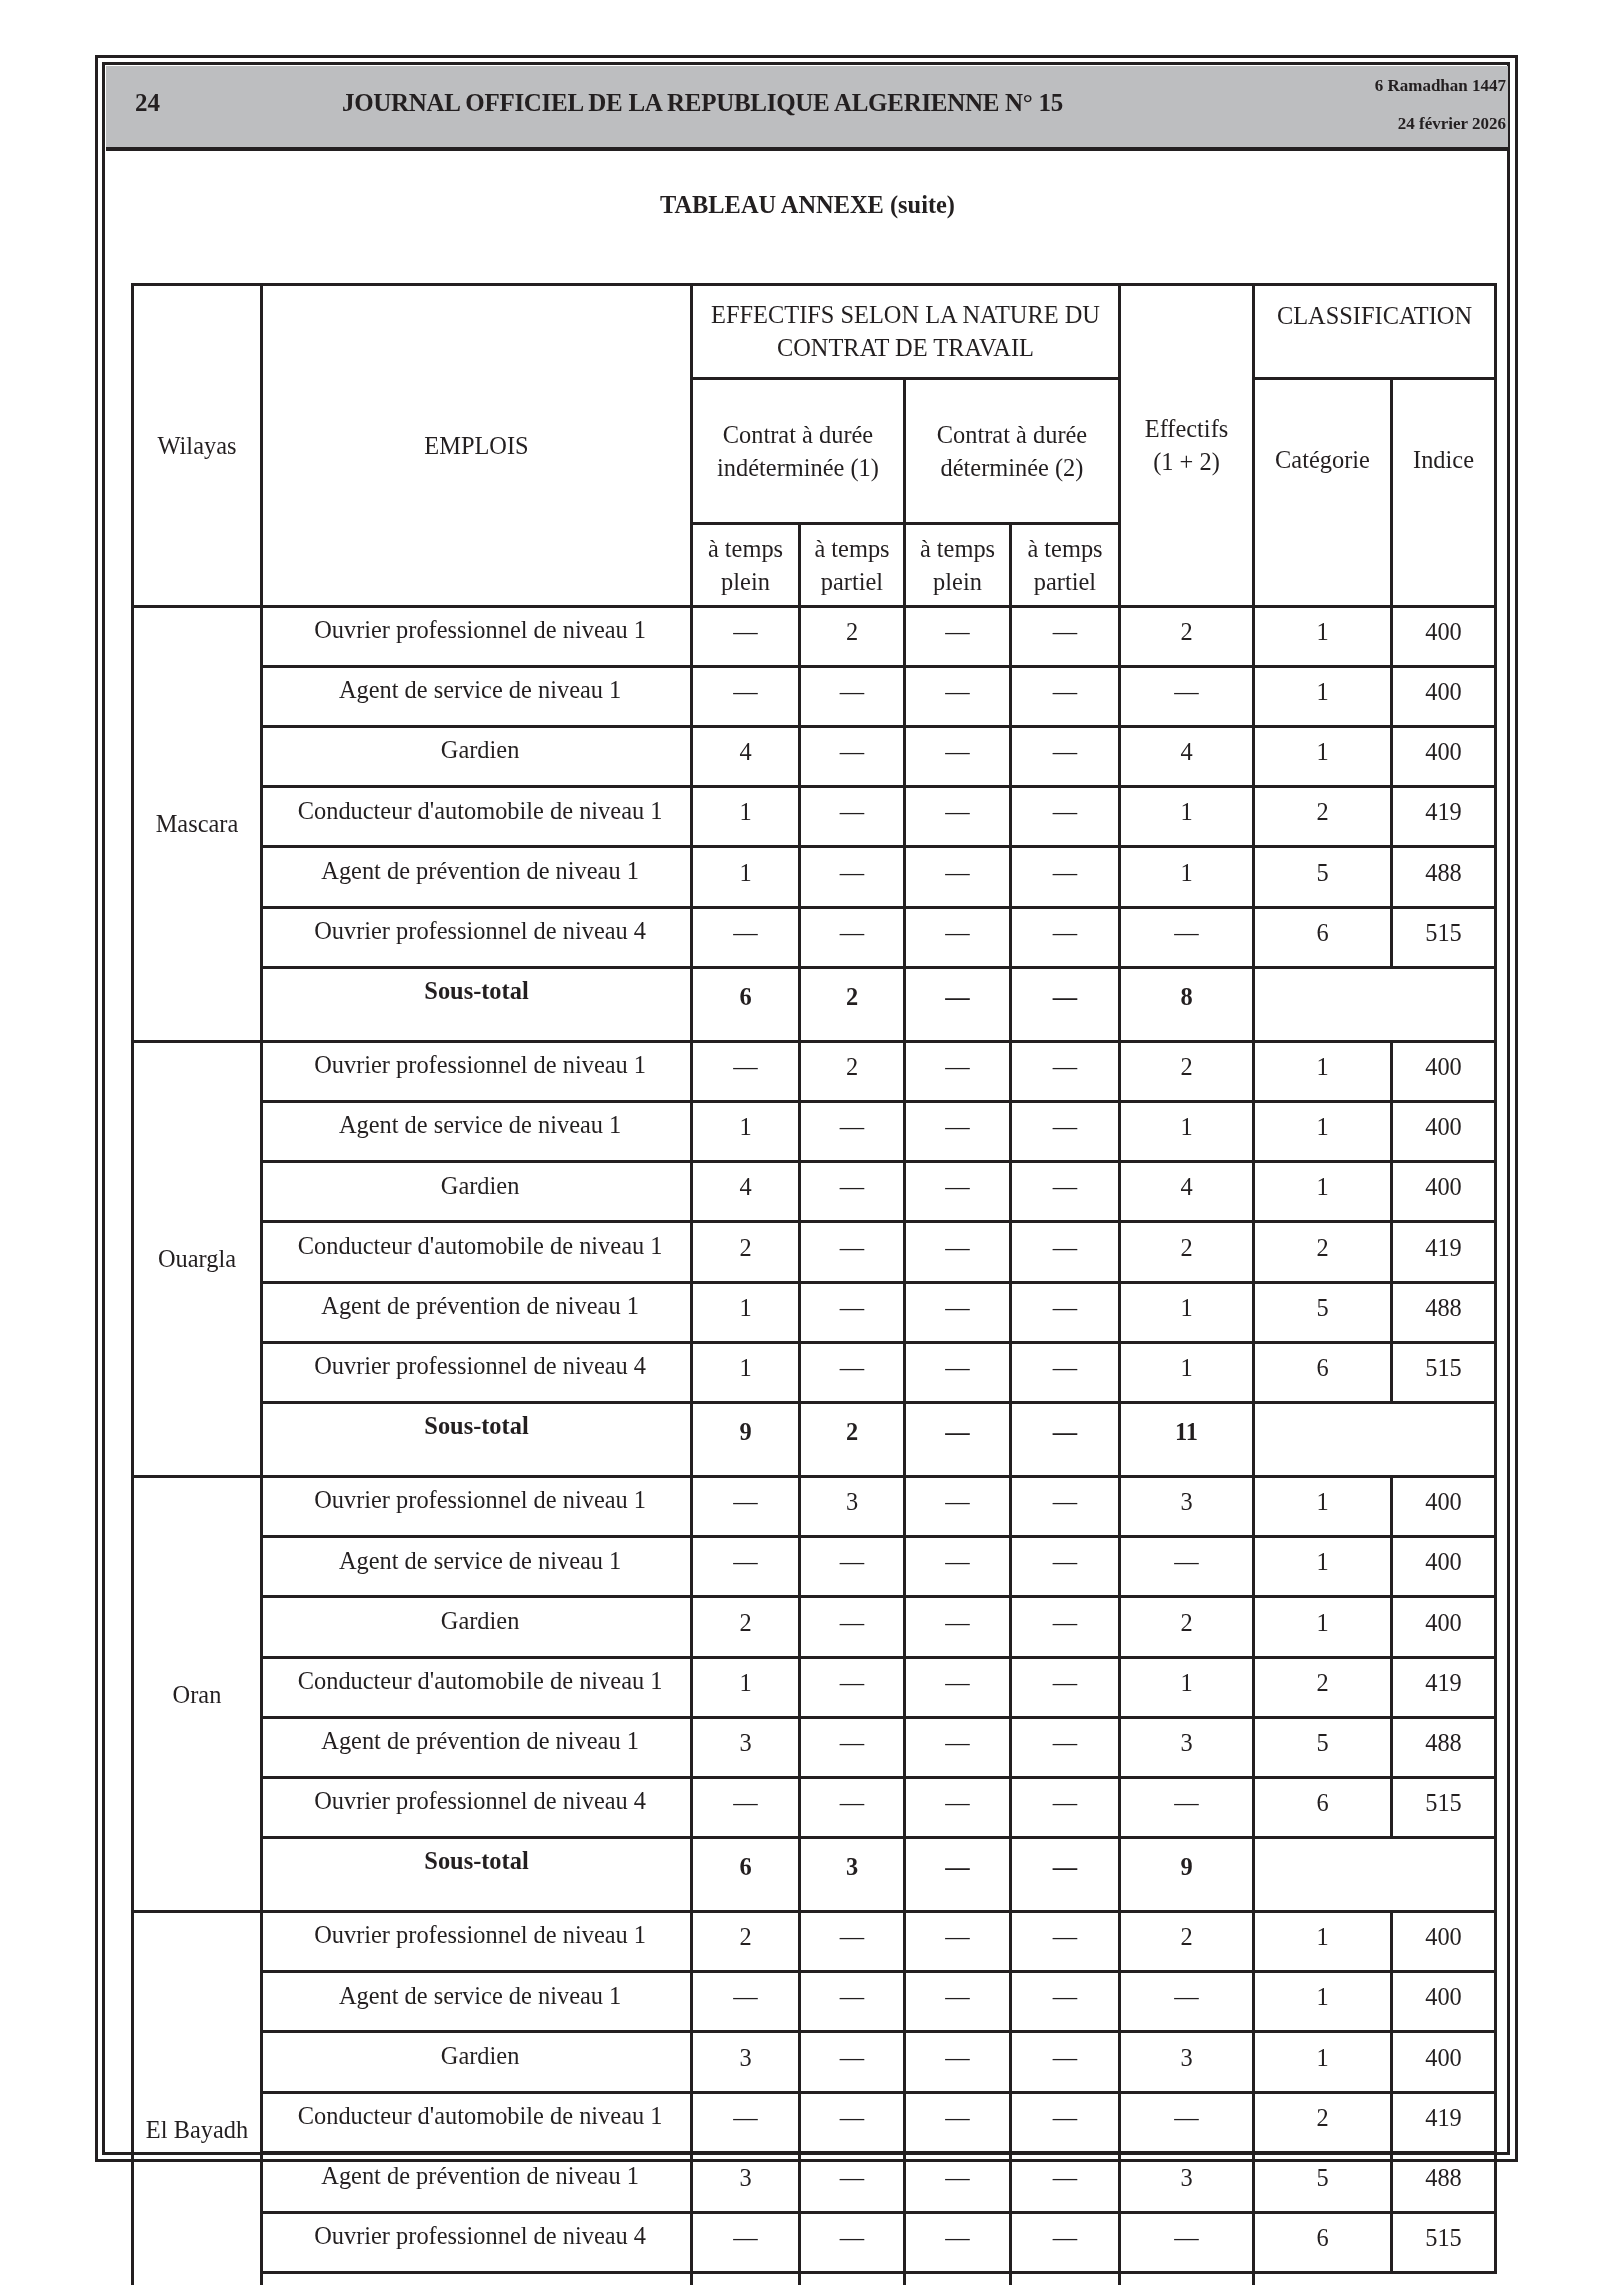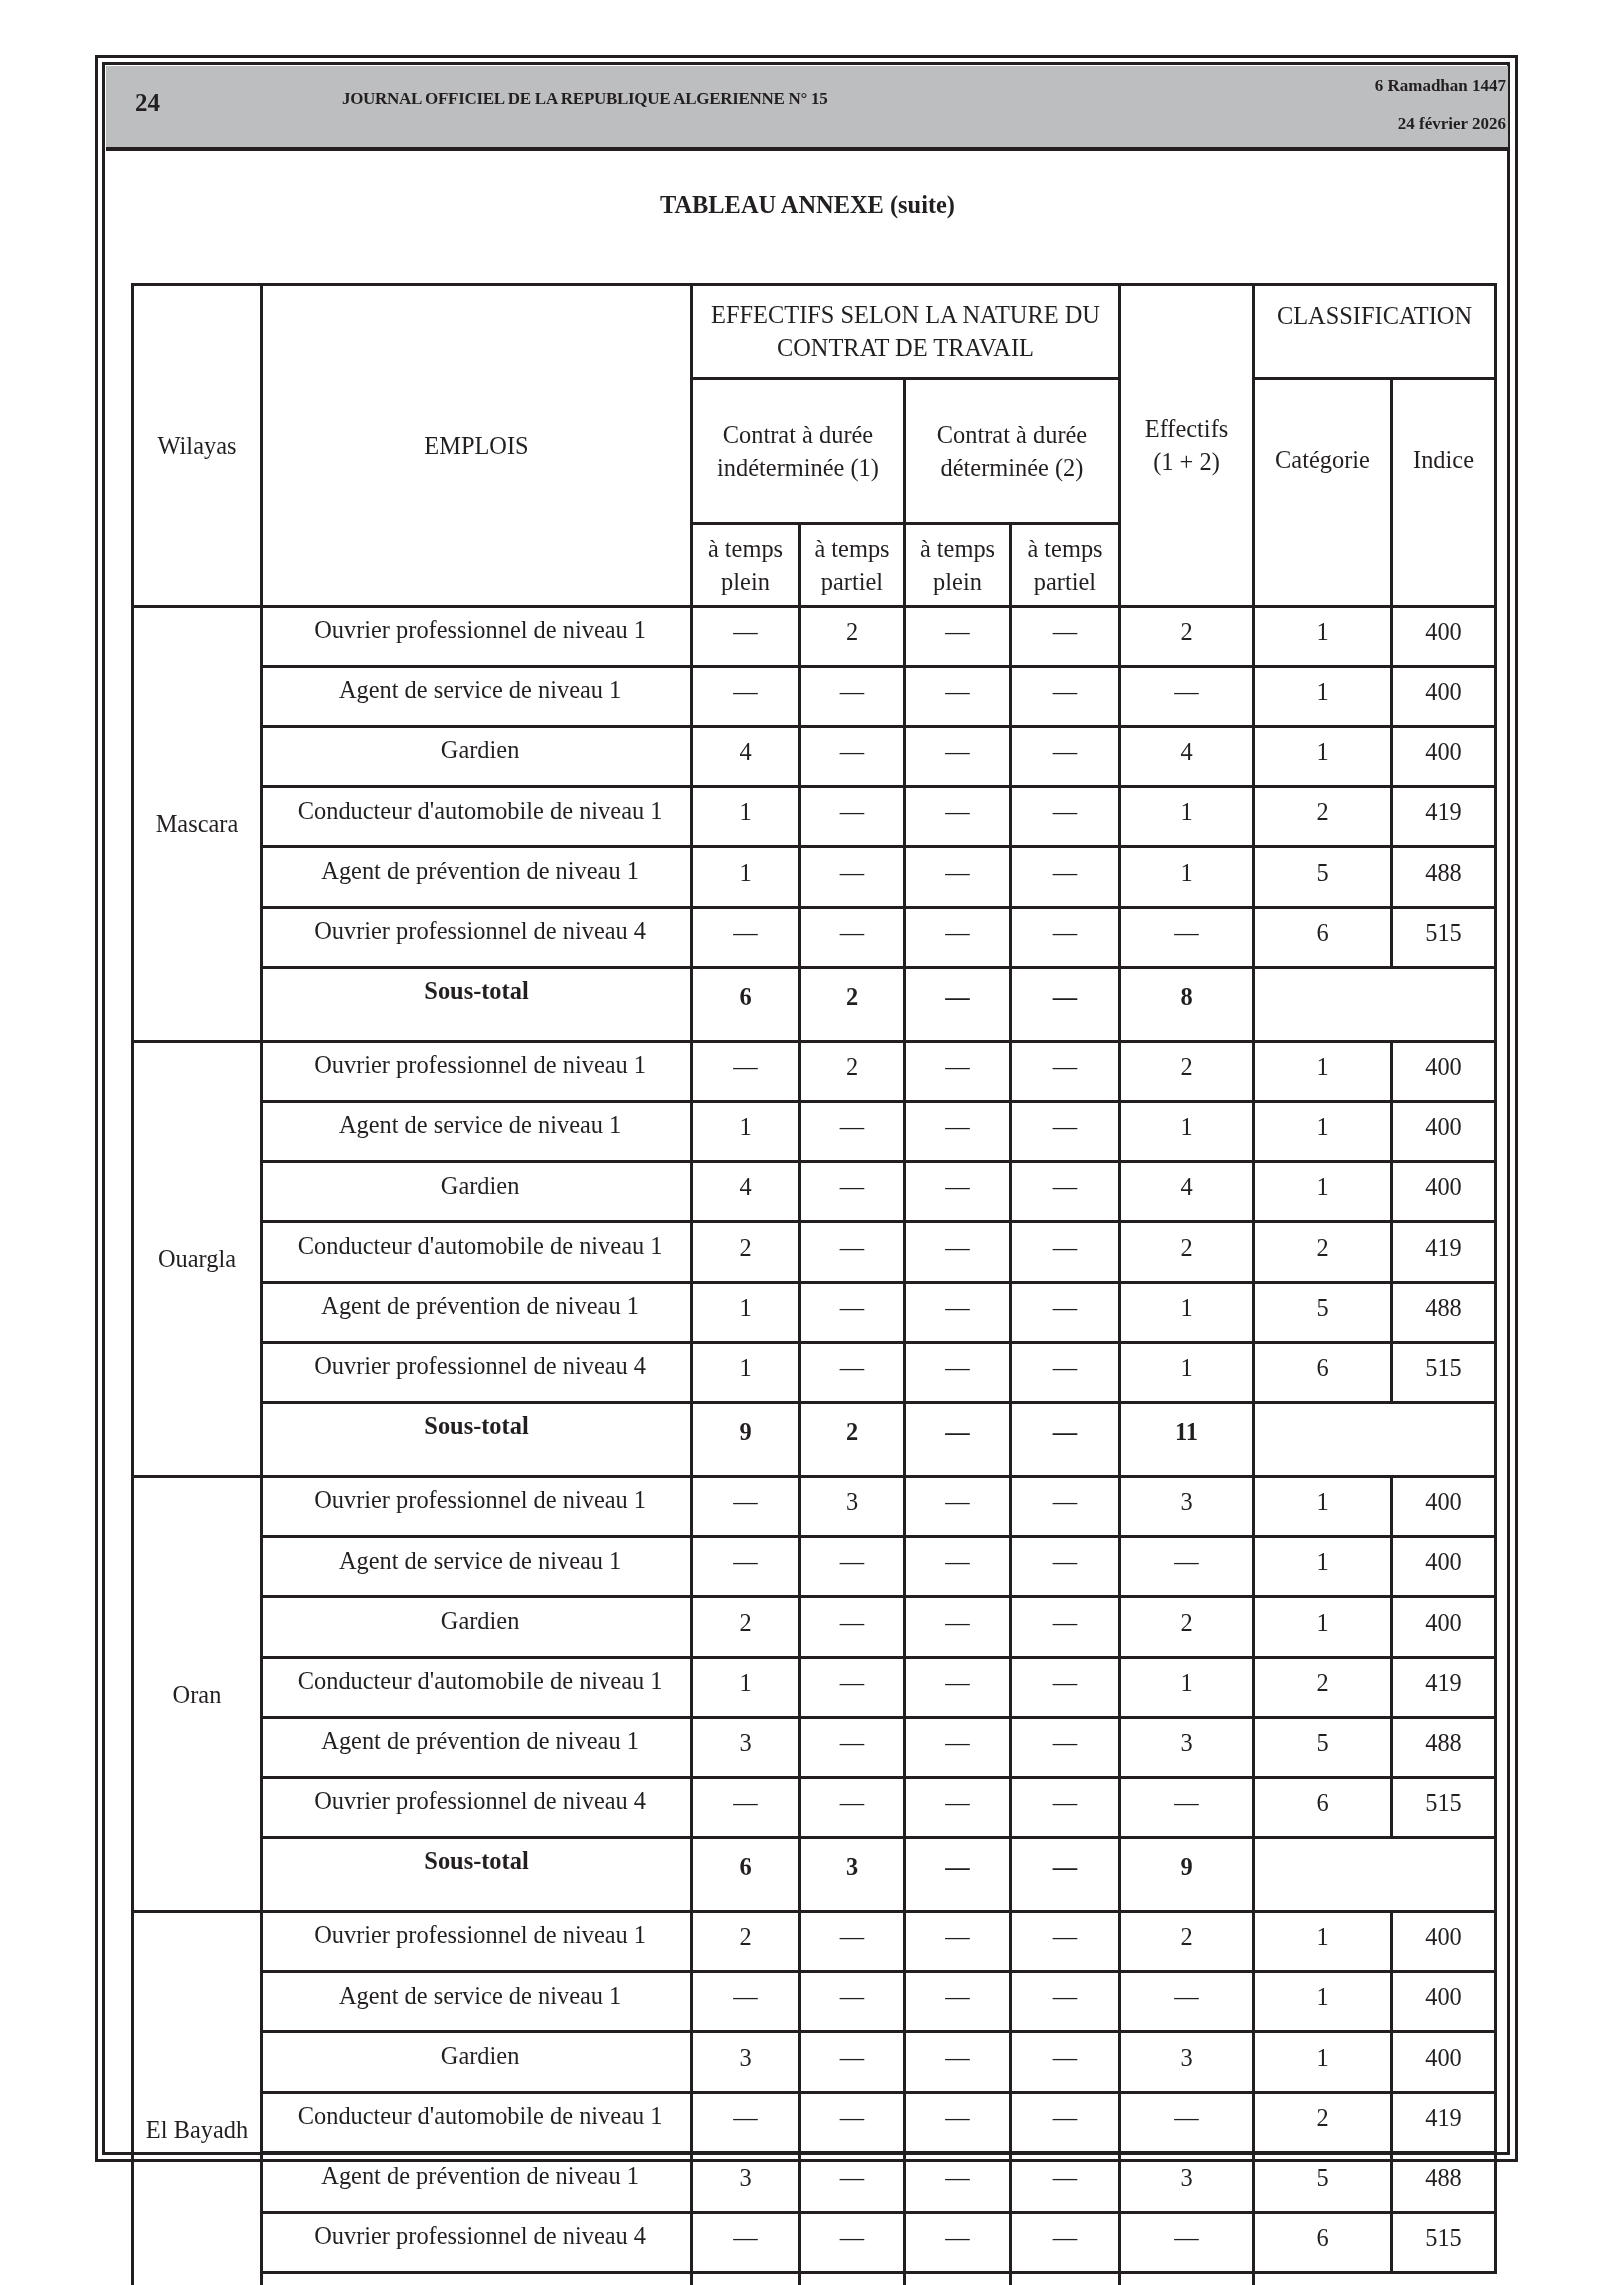--- a/index.html
+++ b/index.html
@@ -7,21 +7,21 @@
          font-family: "Liberation Serif", "DejaVu Serif", serif; color: #231f20; }
 
   .frame-outer { position: absolute; left: 95px; top: 55px; width: 1417px; height: 2101px;
                  border: 3.6px solid #231f20; box-sizing: content-box; }
   .frame-inner { position: absolute; left: 102px; top: 62px; width: 1402px; height: 2087px;
                  border: 3.6px solid #231f20; box-sizing: content-box; }
 
   .header-band { position: absolute; left: 106px; top: 66px; width: 1402px; height: 81px;
                  background: #bdbec0; border-bottom: 4.5px solid #231f20; }
   .page-number { position: absolute; left: 127px; top: 89px; font-size: 25px; font-weight: bold; margin-left: 8px; }
-  .journal-title { position: absolute; left: 342px; top: 89px; font-size: 17px; font-weight: bold;
+  .journal-title { position: absolute; left: 342px; top: 89px; font-size: 25px; font-weight: bold;
                    letter-spacing: -0.3px; }
   .date-block { position: absolute; right: 109px; top: 67px; text-align: right; font-size: 17px;
                 font-weight: bold; line-height: 38px; }
 
   .table-title { position: absolute; left: 0; width: 1615px; top: 191px; text-align: center;
                  font-size: 24.4px; font-weight: bold; }
 
   table.annex { position: absolute; left: 131px; top: 283px; border-collapse: collapse;
                 table-layout: fixed; font-size: 24.4px; }
   table.annex td, table.annex th { border: 3.6px solid #231f20; padding: 0; font-weight: normal;

